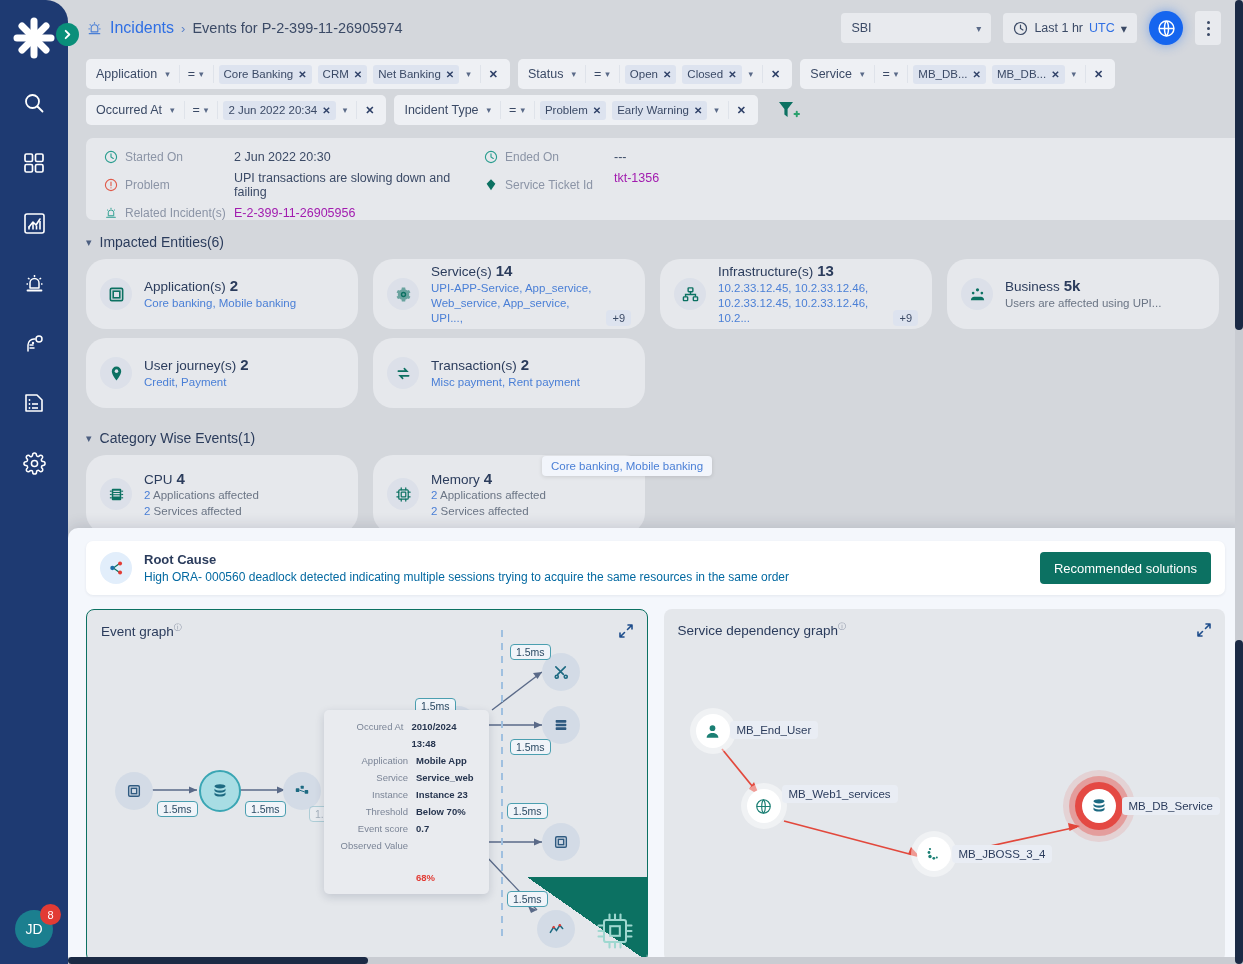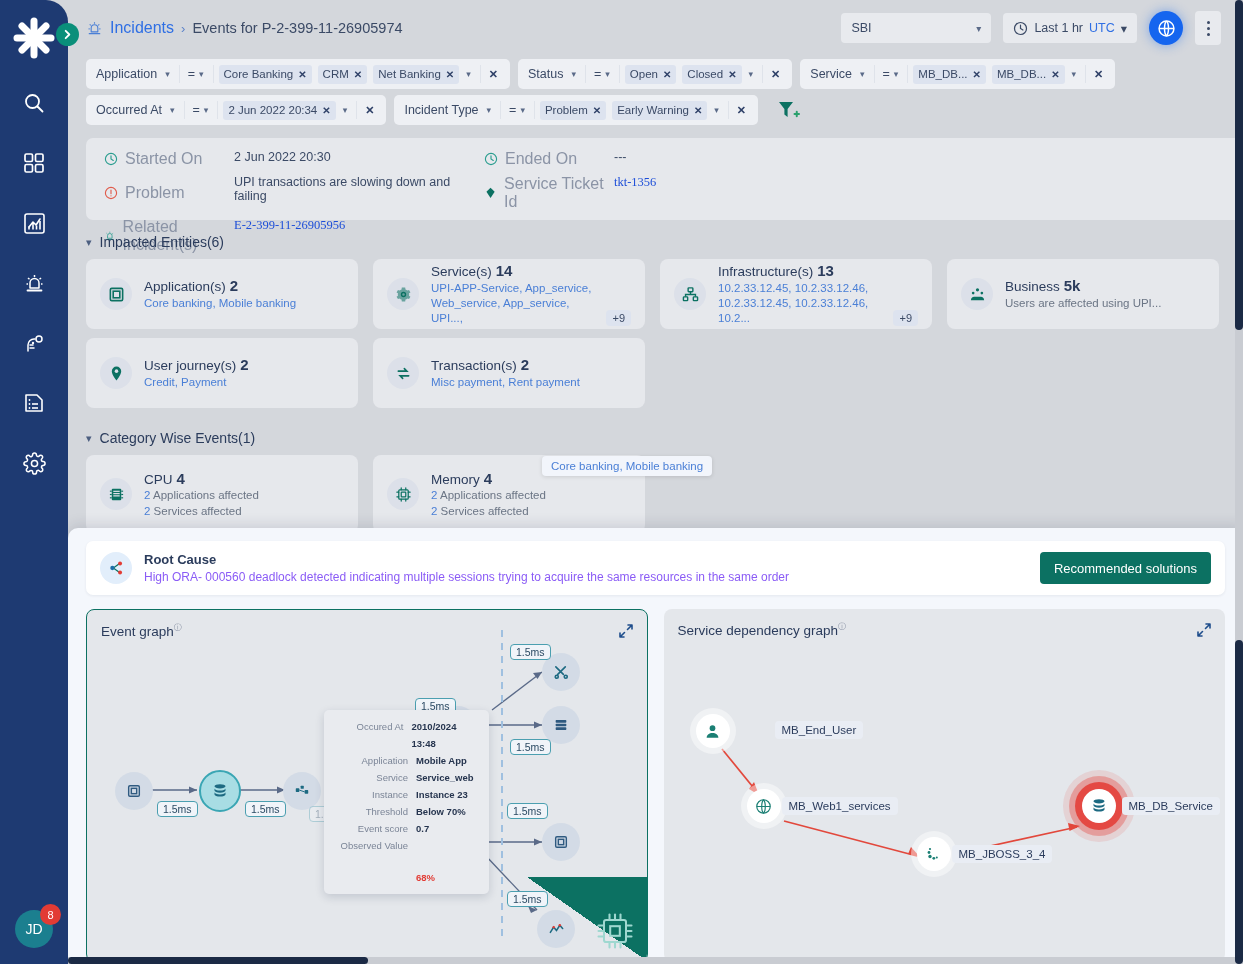--- a/index.html
+++ b/index.html
@@ -107,34 +107,34 @@
   .chip .x { font-size:10px; color:#2f4168; cursor:pointer; font-weight:bold;}
   .fx { font-size:11px; color:#2f4168; margin: 0 6px; cursor:pointer; font-weight:bold;}
   .addfilter { margin-left: 12px; cursor:pointer; display:flex; align-items:flex-end;}
 
   
   .summary {
     position:absolute; left:18px; top:138px; width: 1157px; height: 82px;
     background: #e6e8ec; border-radius: 7px; padding: 12px 18px;
   }
   .sum-grid { display:grid; grid-template-columns: 130px 250px 130px auto; row-gap: 7px; }
-  .sum-label { display:flex; align-items:center; gap:7px; font-size:16px; color:#8b94a6; }
+  .sum-label { display:flex; align-items:center; gap:7px; font-size:12px; color:#8b94a6; }
   .sum-val { font-size:12.5px; color:#3b4a66; }
-  .sum-val.link { color:#1d4ed8;font-family:Liberation Serif, serif; }
+  .sum-val.link { color:#a21caf; }
 
   
   .section-title {
     display:flex; align-items:center; gap:8px;
     font-size:14px; color:#2b3c5c; margin-left: 18px; cursor:pointer;
   }
   .chev { font-size:11px; color:#4c5f80; }
 
   .card-row { display:flex; gap:15px; margin-left:18px; margin-top:9px; }
   .ecard {
-    background:#e6e8ec; border-radius:8px; width: 272px; height: 70px;
+    background:#e6e8ec; border-radius:20px; width: 272px; height: 70px;
     display:flex; align-items:center; padding: 0 14px; gap: 12px;
   }
   .icon-circle {
     width:32px; height:32px; border-radius:50%; background:#dce0e9;
     display:flex; align-items:center; justify-content:center; flex: 0 0 32px;
   }
   .ecard-body { flex:1; min-width:0; }
   .ecard-title { font-size:13.5px; color:#2b3c5c; }
   .ecard-title b { font-size:15px; font-weight:600; margin-left:4px; }
   .ecard-sub { font-size:11.5px; color:#4a7fd6; line-height:15px; margin-top:2px; }
@@ -163,21 +163,21 @@
   .rootcause {
     margin: 13px 18px 0 18px; height: 54px; background:#fff;
     border-radius:7px; display:flex; align-items:center; padding: 0 14px;
     box-shadow: 0 1px 3px rgba(20,30,60,.07);
   }
   .rc-icon {
     width:32px;height:32px;border-radius:50%;background:#e2eefb;
     display:flex;align-items:center;justify-content:center;flex:0 0 32px;margin-right:12px;
   }
   .rc-title { font-size:13px; color:#2b3c5c; font-weight:600;}
-  .rc-text { font-size:12px; color:#8b5cf6; margin-top:3px;}
+  .rc-text { font-size:12px; color:#0369a1; margin-top:3px;}
   .rc-btn {
     margin-left:auto; background:#0c7162; color:#fff; border:none;
     font-size:13px; height:32px; padding: 0 14px; border-radius:4px; cursor:pointer;
     font-family: "Liberation Sans", sans-serif;
   }
 
   .graphs { display:flex; gap:16px; margin: 14px 18px 0 18px; }
   .gpanel {
     background:#e4e7eb; border-radius:8px; position:relative;
     height: 353px; overflow:hidden;
@@ -897,29 +897,29 @@
             <polygon points="416,217 404,214 405.5,222" fill="#e2483c" stroke="none"></polygon>
           </g>
         </svg>
 
         <div class="dnode" style="left:32px; top:105px;">
           <svg width="17" height="17" viewBox="0 0 18 18" fill="#1b7f74">
               <circle cx="9" cy="5.5" r="3"></circle>
               <path d="M2.8 15.5c0-3.2 2.8-5 6.2-5s6.2 1.8 6.2 5z"></path>
             </svg>
         </div>
-        <div class="dlabel" style="left:66px; top:112px;margin-left:45px;">MB_End_User</div>
+        <div class="dlabel" style="left:66px; top:112px;">MB_End_User</div>
 
         <div class="dnode" style="left:83px; top:180px;">
           <svg width="19" height="19" viewBox="0 0 24 24" fill="none" stroke="#1b7f74" stroke-width="1.5">
               <circle cx="12" cy="12" r="8.5"></circle>
               <path d="M12 3.5c-3 3-3 14 0 17M12 3.5c3 3 3 14 0 17M3.5 12h17"></path>
             </svg>
         </div>
-        <div class="dlabel" style="left:118px; top:188px;">MB_Web1_services</div>
+        <div class="dlabel" style="left:118px; top:176px;">MB_Web1_services</div>
 
         <div class="dnode" style="left:253px; top:228px;">
           <svg width="18" height="18" viewBox="0 0 18 18" fill="#1b7f74">
               <circle cx="5" cy="4" r="1.1"></circle>
               <circle cx="4" cy="7.5" r="1.4"></circle>
               <circle cx="5" cy="11.5" r="1.7"></circle>
               <circle cx="8.8" cy="13.3" r="1.4"></circle>
               <circle cx="11.8" cy="12.6" r="1"></circle>
             </svg>
         </div>

